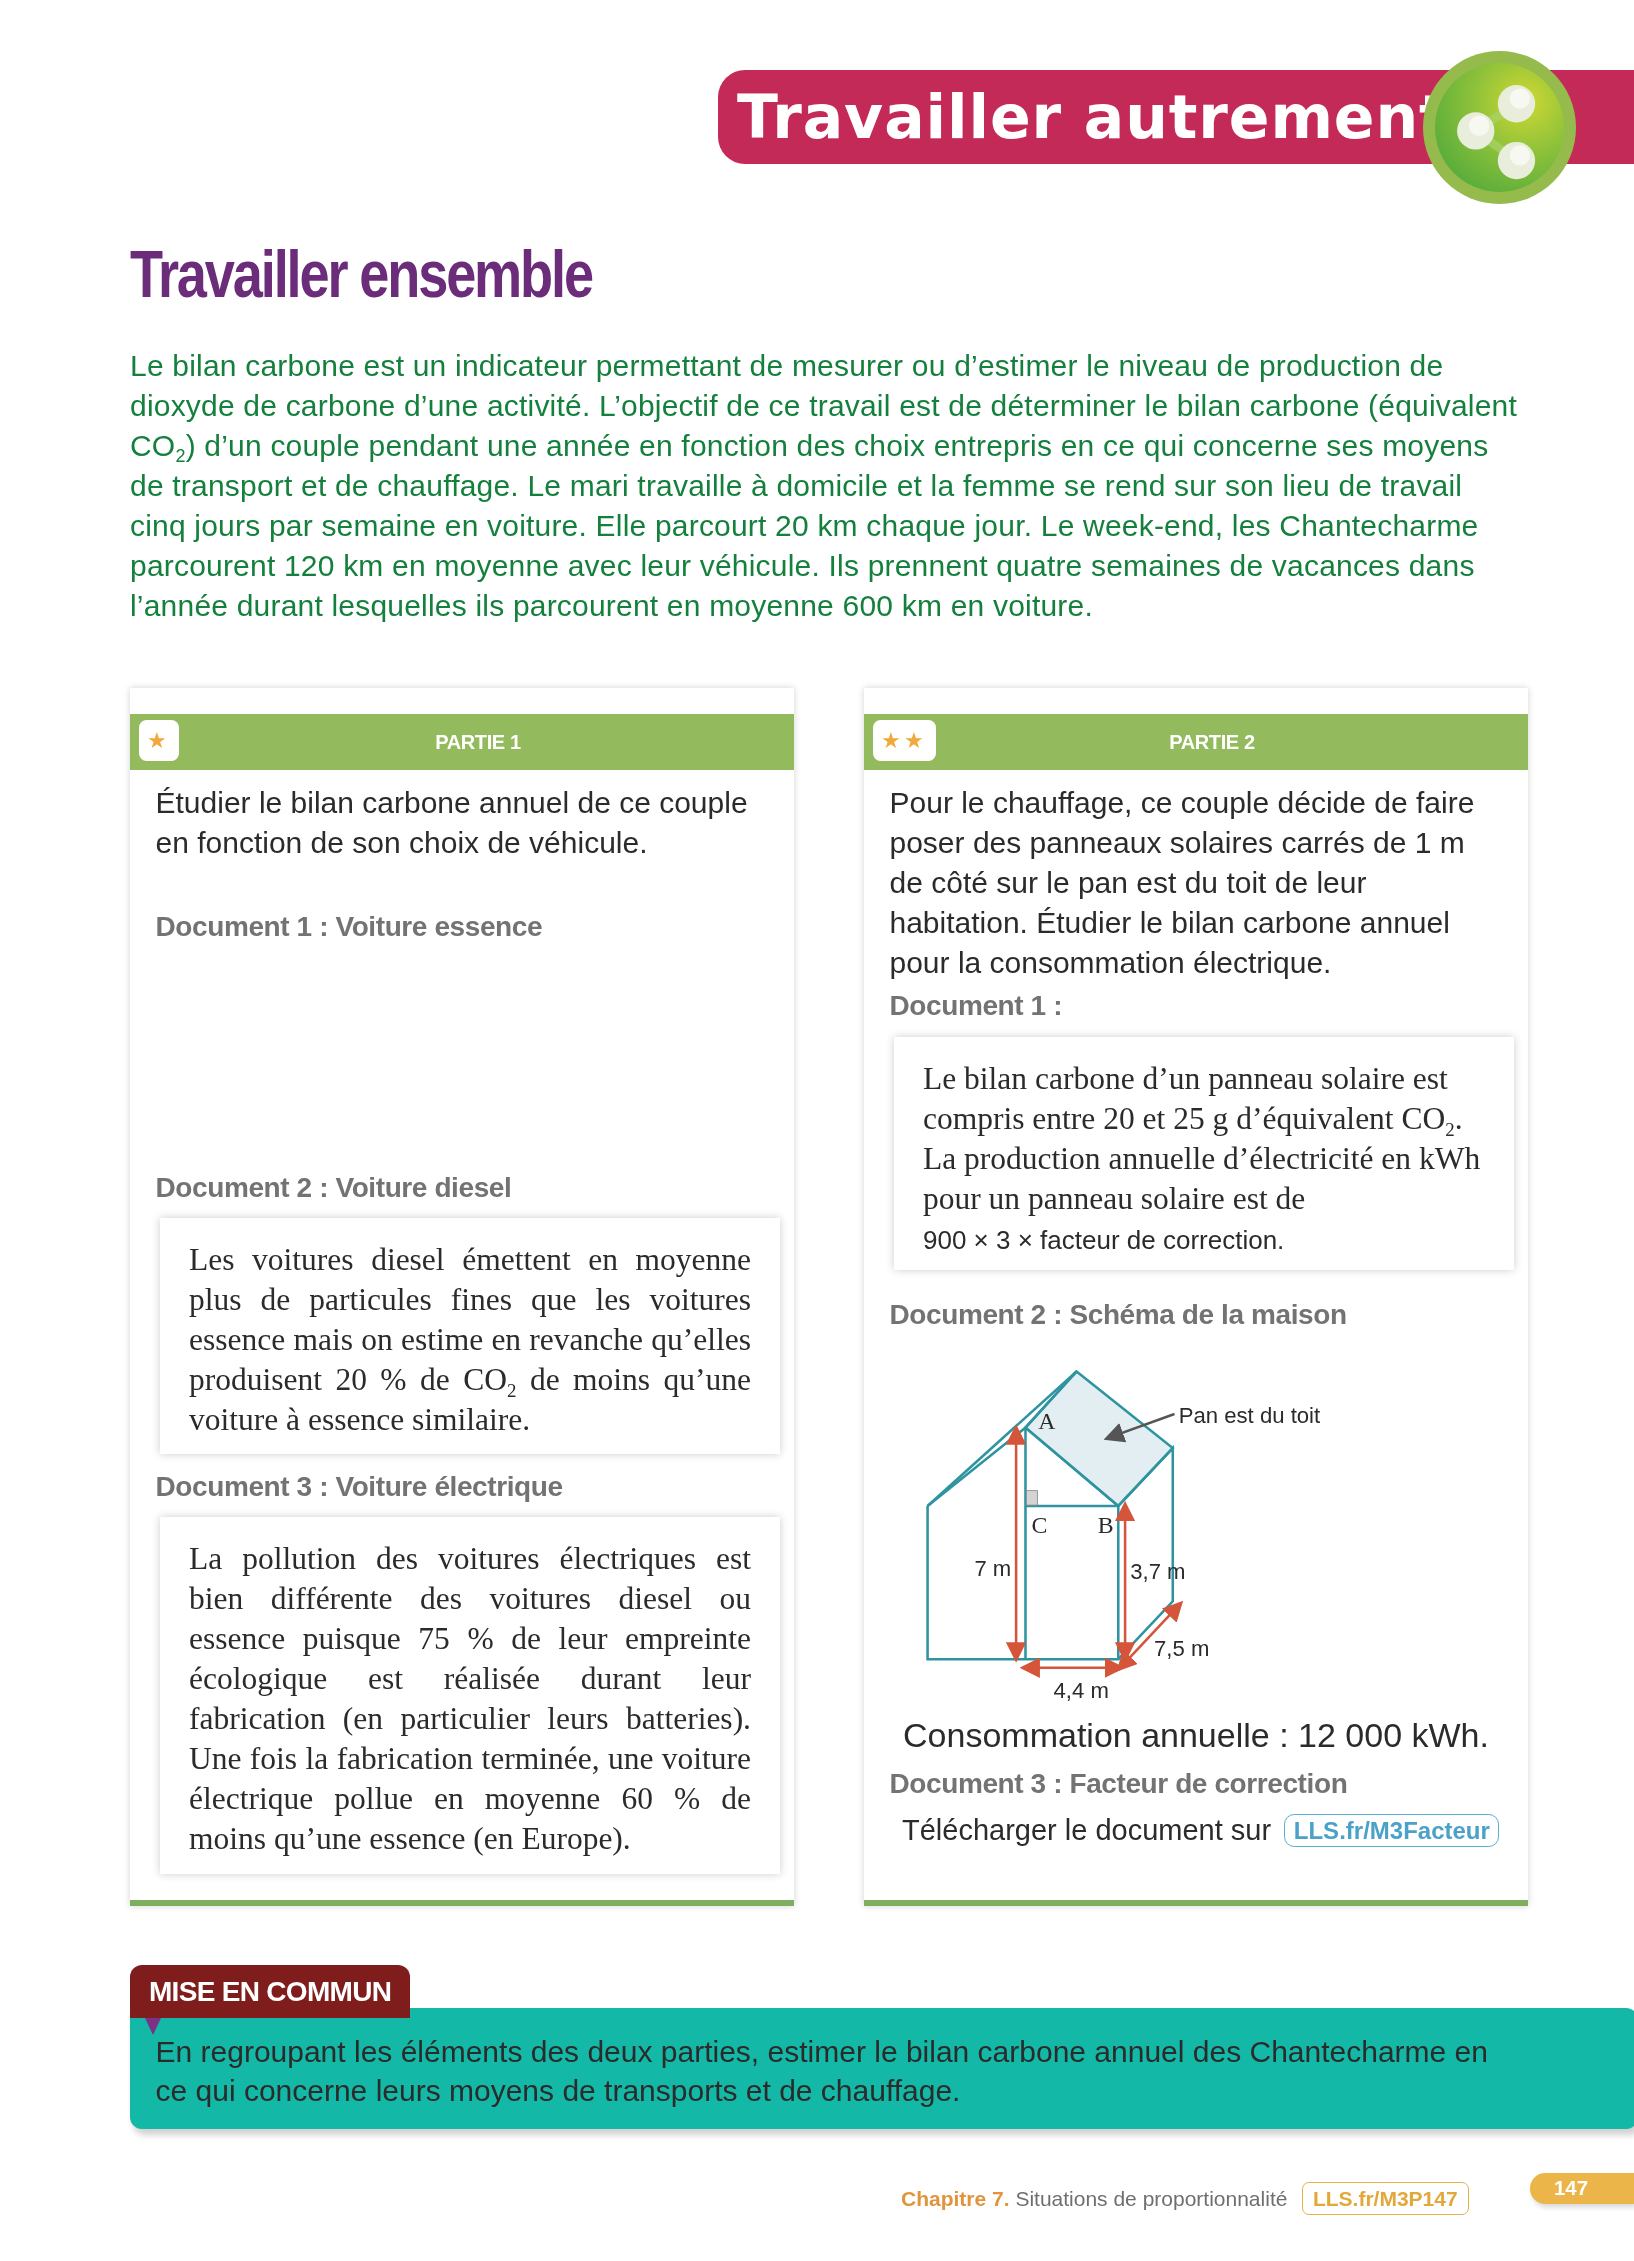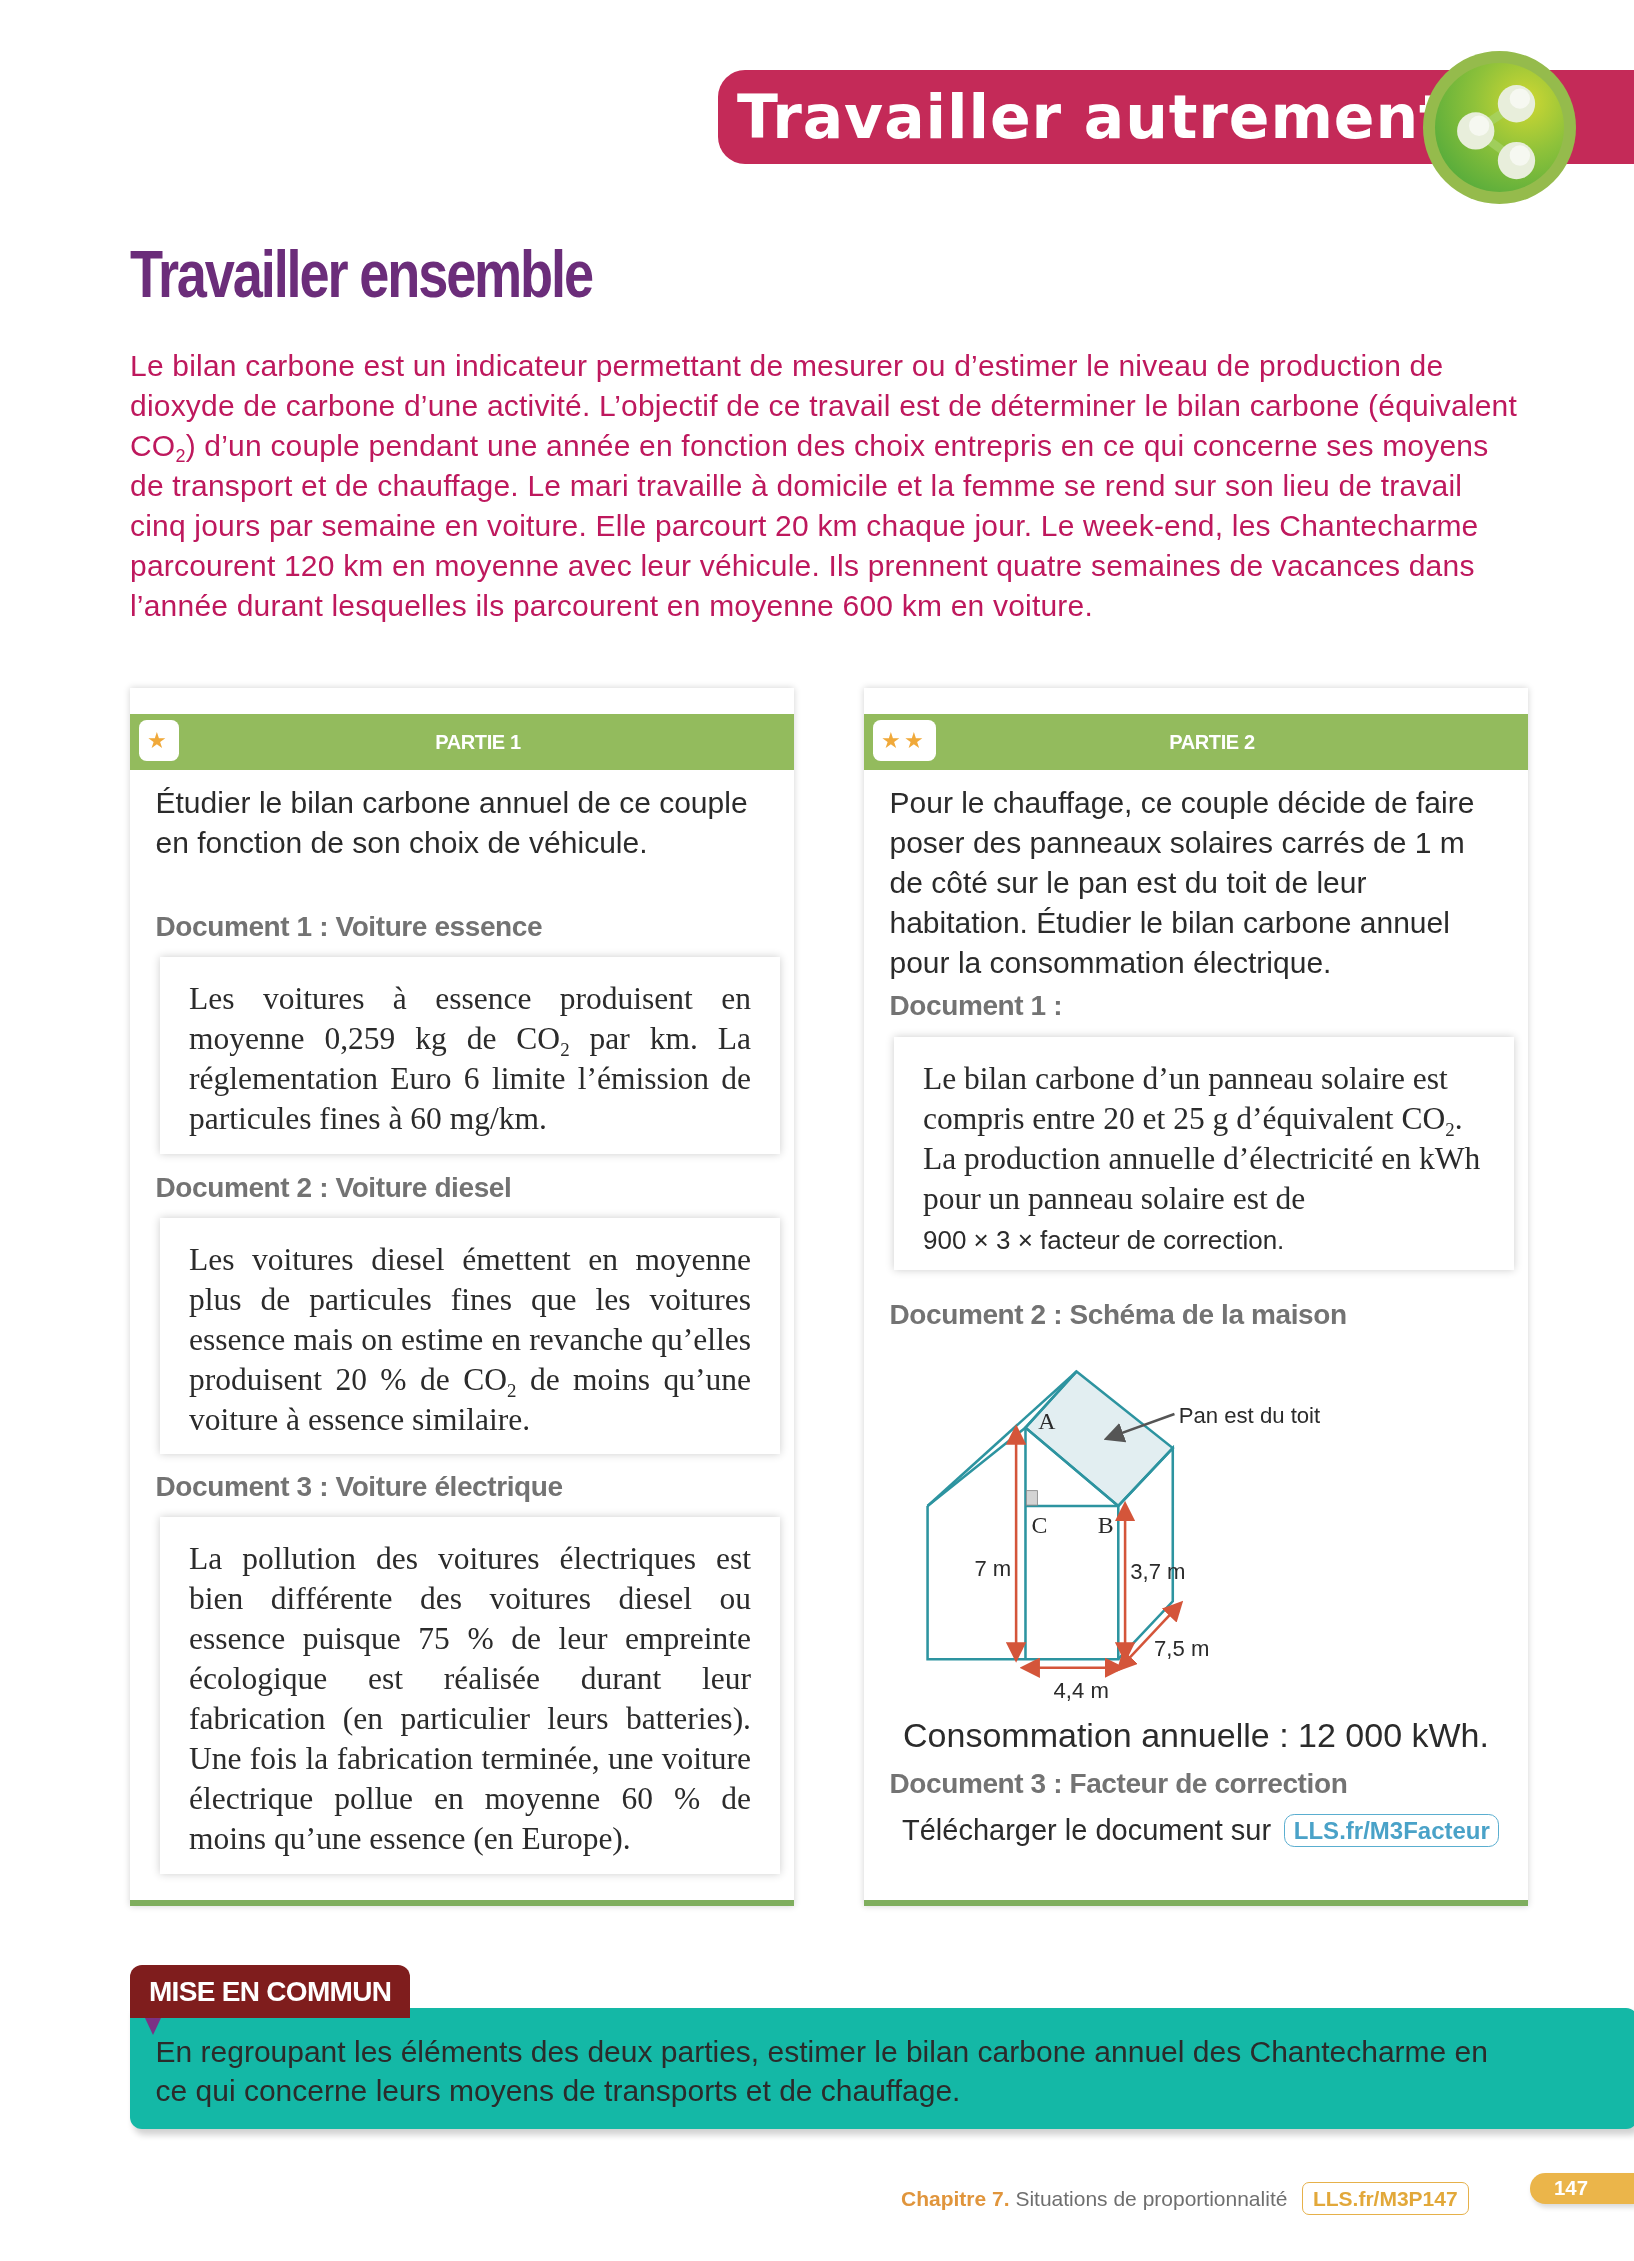--- a/index.html
+++ b/index.html
@@ -2,21 +2,21 @@
 <html style="font-size:13.6px"><head>
 <meta charset="utf-8">
 <style>
   html,body{margin:0;padding:0;background:#ffffff;}
   body{width:1635px;height:2261px;position:relative;overflow:hidden;font-family:"Liberation Sans",sans-serif;color:#2b2b2b;}
   .banner{position:absolute;left:718px;top:70px;width:917px;height:94px;background:#c42a58;border-radius:27px 0 0 27px;}
   .banner-title{position:absolute;left:737px;top:75px;font-family:"DejaVu Sans",sans-serif;font-weight:bold;font-size:60px;color:#ffffff;letter-spacing:0.9px;line-height:85px;}
   .badge{position:absolute;left:1423px;top:51px;width:153px;height:153px;border-radius:50%;background:#95bb4c;}
   .badge-inner{position:absolute;left:12px;top:12px;width:129px;height:129px;border-radius:50%;background:radial-gradient(circle at 70% 30%,#d0d832 0%,#8fc23a 40%,#3ea23c 100%);}
   .page-title{position:absolute;left:130px;top:232px;font-family:"Liberation Sans Narrow","Liberation Sans",sans-serif;font-weight:bold;font-size:66px;color:#6b2d7a;letter-spacing:-2.6px;transform:scaleX(0.82);transform-origin:left top;line-height:85px;}
-  .intro{position:absolute;left:130px;top:346px;width:1396px;font-size:30px;line-height:40px;color:#be185d;letter-spacing:0.2px;}
+  .intro{position:absolute;left:130px;top:346px;width:1396px;font-size:30px;line-height:40px;color:#15803d;letter-spacing:0.2px;}
   .intro p{margin:0;}
   sub{font-size:0.6em;vertical-align:-0.35em;line-height:0;}
   .card{position:absolute;top:688px;width:664px;height:1212px;background:#fff;box-shadow:0 0 6.8px rgba(0,0,0,0.18);border-bottom:6px solid #7fae5e;}
   .card.p1{left:130px;}
   .card.p2{left:864px;}
   .card-head{position:absolute;left:0;top:25.5px;width:100%;height:56px;background:#93bb5d;}
   .card-head .stars{position:absolute;left:8.5px;top:6.8px;height:41px;background:#fff;border-radius:7.7px;color:#f0a93a;font-size:22px;line-height:41px;padding:0 8.5px;letter-spacing:3.4px;}
   .card-head .lbl{position:absolute;left:0;right:0;top:0;text-align:center;font-weight:bold;font-size:20px;line-height:56px;color:#fff;letter-spacing:-0.4px;padding-left:32px;}
   .task{position:absolute;left:25.5px;width:613px;font-size:30px;line-height:40px;color:#2b2b2b;margin:0;}
   .doc-h{position:absolute;left:25.5px;font-weight:bold;font-size:28px;color:#737373;letter-spacing:-0.4px;margin:0;}
@@ -62,23 +62,20 @@
 </div>
 
 <div class="card p1">
   <div class="card-head">
     <span class="stars">★</span>
     <span class="lbl">PARTIE 1</span>
   </div>
   <p class="task" style="top:95px;">Étudier le bilan carbone annuel de ce couple en fonction de son choix de véhicule.</p>
 
   <p class="doc-h" style="top:223px;">Document 1 : Voiture essence</p>
-  <div class="quote" style="top:269px;height:153px;text-align-last:left;">
-    <span>Les voitures à essence produisent en moyenne 0,259 kg de CO</span><sub>2</sub><span> par km. La réglementation Euro 6 limite l’émission de particules fines à 60 mg/km.</span>
-  </div>
 
   <p class="doc-h" style="top:484px;">Document 2 : Voiture diesel</p>
   <div class="quote" style="top:530px;height:192px;">
     <span>Les voitures diesel émettent en moyenne plus de particules fines que les voitures essence mais on estime en revanche qu’elles produisent 20 % de CO</span><sub>2</sub><span> de moins qu’une voiture à essence similaire.</span>
   </div>
 
   <p class="doc-h" style="top:783px;">Document 3 : Voiture électrique</p>
   <div class="quote" style="top:829px;height:313px;">
     <span>La pollution des voitures électriques est bien différente des voitures diesel ou essence puisque 75 % de leur empreinte écologique est réalisée durant leur fabrication (en particulier leurs batteries). Une fois la fabrication terminée, une voiture électrique pollue en moyenne 60 % de moins qu’une essence (en Europe).</span>
   </div>

